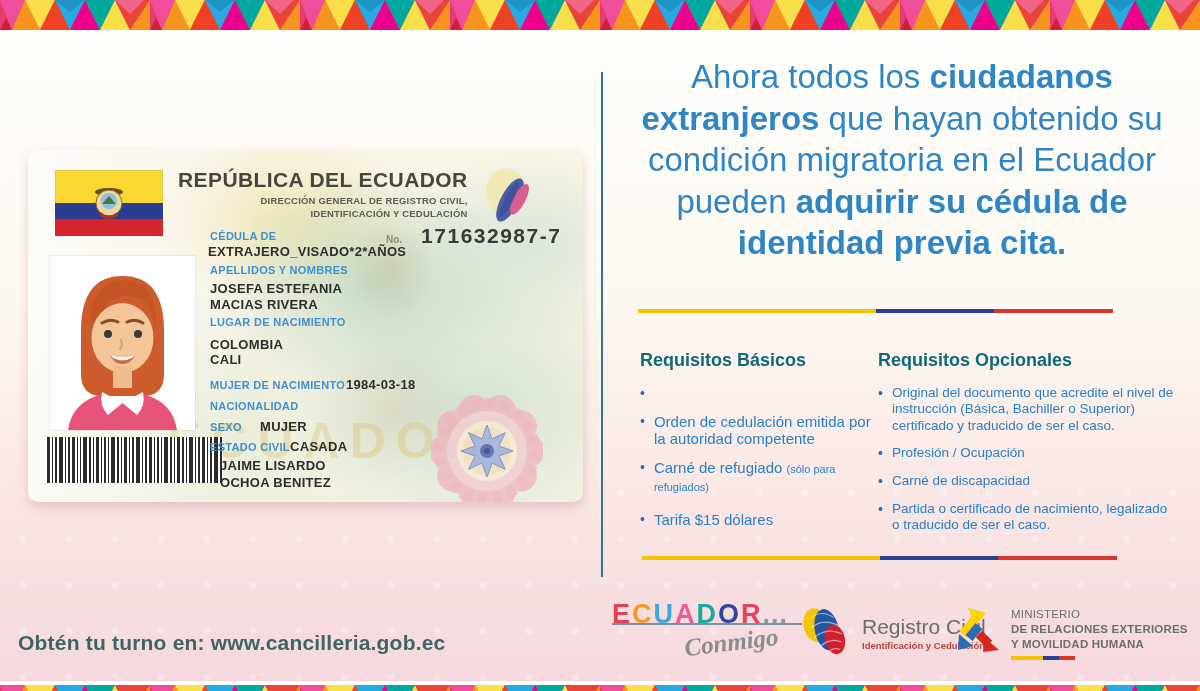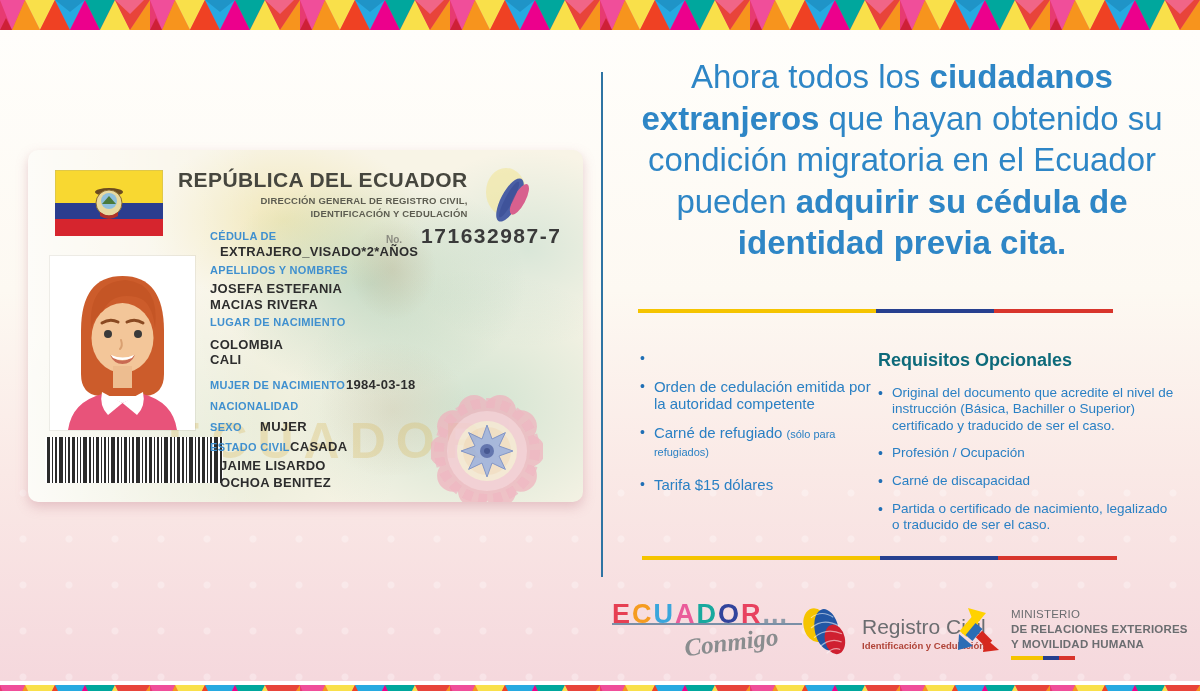--- a/index.html
+++ b/index.html
@@ -247,21 +247,21 @@
       </svg>
     </span>
 
     <div class="card-no">
       <span class="no-lbl">No.</span>
       <span class="no-val">171632987-7</span>
     </div>
 
     <div class="fields">
       <span class="lbl" style="left:182px;top:80px">CÉDULA DE</span>
-      <span class="val" style="left:192px;top:94px">EXTRAJERO_VISADO*2*AÑOS</span>
+      <span class="val" style="left:180px;top:94px">EXTRAJERO_VISADO*2*AÑOS</span>
       <span class="lbl" style="left:182px;top:114px">APELLIDOS Y NOMBRES</span>
       <span class="val" style="left:182px;top:131px">JOSEFA ESTEFANIA</span>
       <span class="val" style="left:182px;top:147px">MACIAS RIVERA</span>
       <span class="lbl" style="left:182px;top:166px">LUGAR DE NACIMIENTO</span>
       <span class="val" style="left:182px;top:187px">COLOMBIA</span>
       <span class="val" style="left:182px;top:202px">CALI</span>
       <span class="lbl" style="left:182px;top:229px">MUJER DE NACIMIENTO</span>
       <span class="val" style="left:318px;top:227px">1984-03-18</span>
       <span class="lbl" style="left:182px;top:250px">NACIONALIDAD</span>
       <span class="lbl" style="left:182px;top:271px">SEXO</span>
@@ -279,20 +279,21 @@
     <span>Ahora todos los </span><b>ciudadanos extranjeros</b><span> que hayan obtenido su condición migratoria en el Ecuador pueden </span><b>adquirir su cédula de identidad previa cita.</b>
   </div>
 
   <div class="tricolor t1">
     <span class="tc-y"></span>
     <span class="tc-b"></span>
     <span class="tc-r"></span>
   </div>
 
   <div class="req-col c1">
+    <h3 class="req-title">Requisitos Básicos</h3>
     <div class="req-item">
       <span class="dot">•</span>
     </div>
     <div class="req-item">
       <span class="dot">•</span>
       <span>Orden de cedulación emitida por la autoridad competente</span>
     </div>
     <div class="req-item">
       <span class="dot">•</span>
       <span><span>Carné de refugiado</span> <span class="note">(sólo para refugiados)</span></span>
@@ -322,20 +323,21 @@
       <span>Partida o certificado de nacimiento, legalizado o traducido de ser el caso.</span>
     </div>
   </div>
 
   <div class="tricolor t2">
     <span class="tc-y"></span>
     <span class="tc-b"></span>
     <span class="tc-r"></span>
   </div>
 
+  <div class="cta">Obtén tu turno en: www.cancilleria.gob.ec</div>
 
   <div class="logo-conmigo">
     <div class="ec-word">
       <span class="l1">E</span><span class="l2">C</span><span class="l3">U</span><span class="l4">A</span><span class="l5">D</span><span class="l6">O</span><span class="l7">R</span><span class="ec-dots">...</span>
     </div>
     <div class="ec-line"></div>
     <div class="ec-script">Conmigo</div>
   </div>
 
   <div class="logo-registro">

